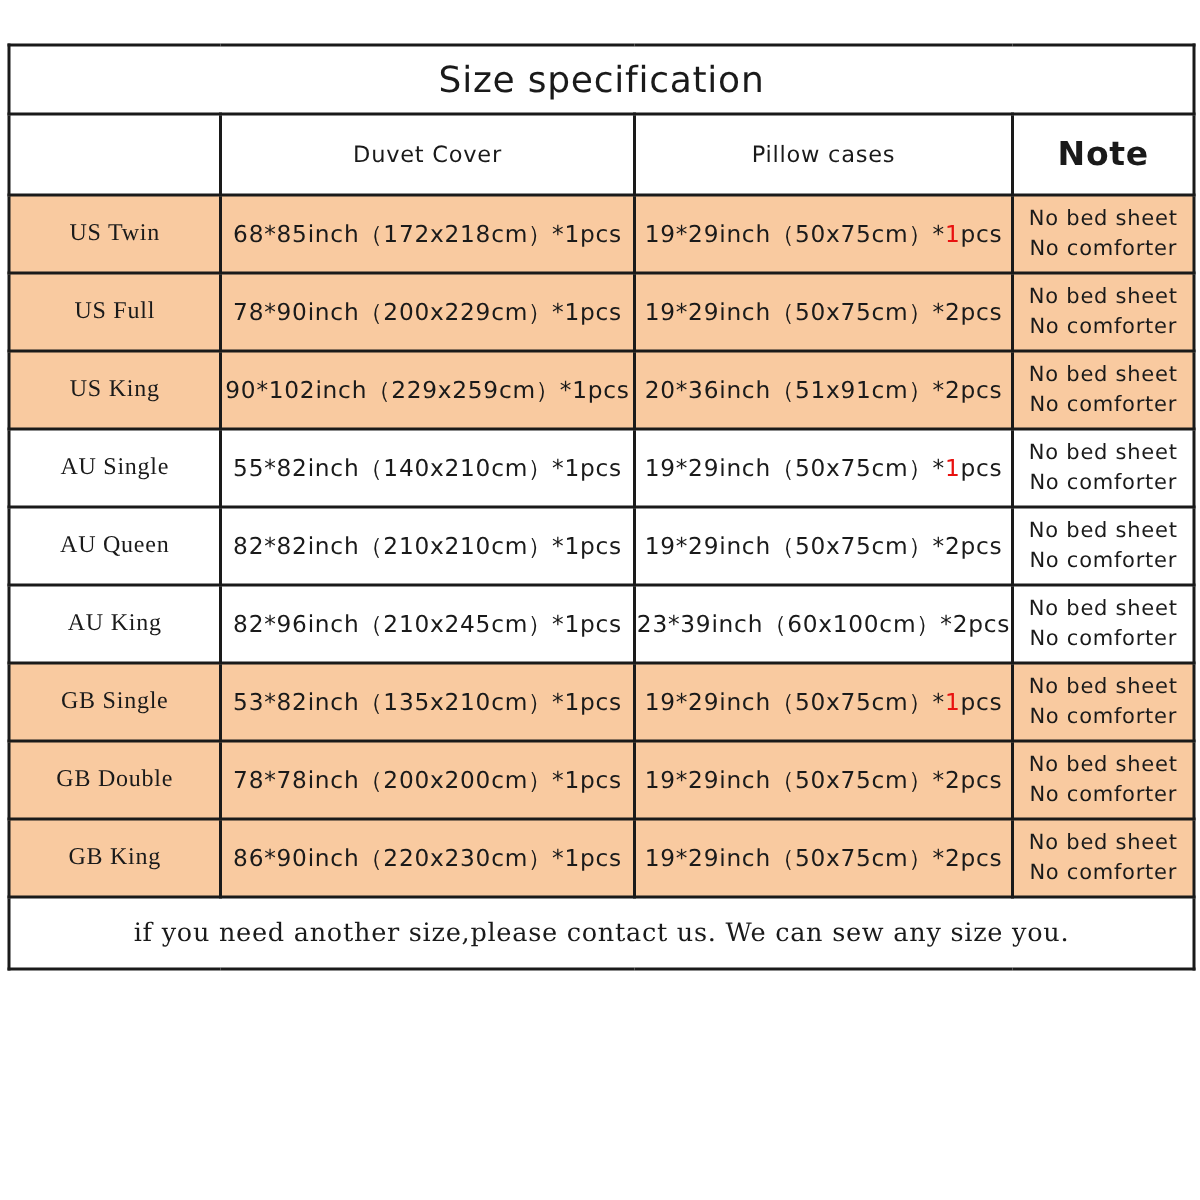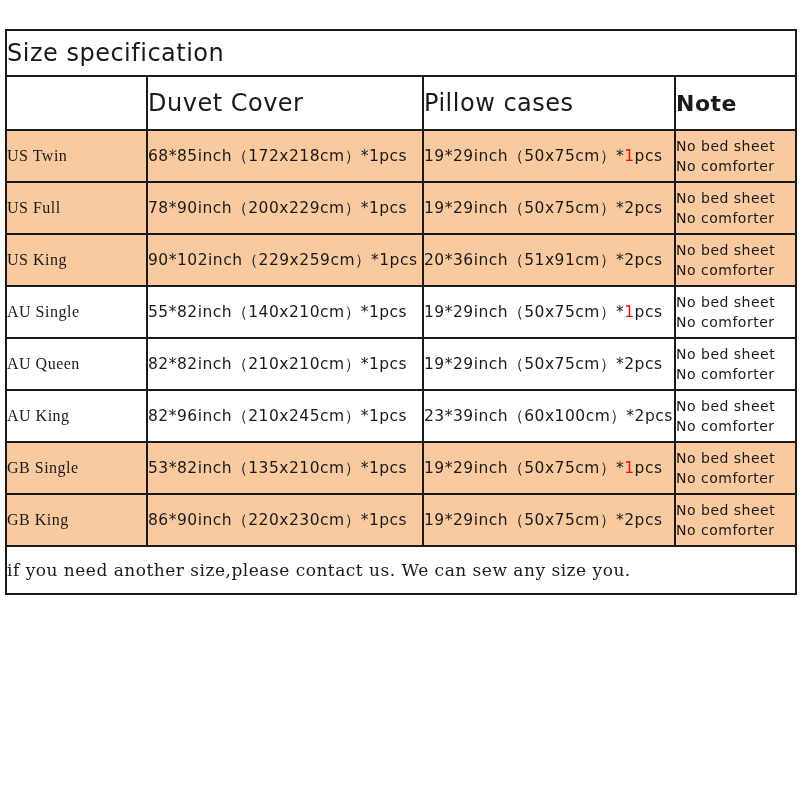--- a/index.html
+++ b/index.html
@@ -24,20 +24,21 @@
   table.spec {
     border-collapse: collapse;
     table-layout: fixed;
     width: 790px;
     background: #ffffff;
   }
 
   table.spec td {
     border: 2px solid #1a1a1a;
     padding: 0;
+    text-align: center;
     vertical-align: middle;
     color: #1a1a1a;
     letter-spacing: 0.5px;
   }
 
   
   col.c-size  { width: 141px; }
   col.c-duvet { width: 276px; }
   col.c-pillow{ width: 252px; }
   col.c-note  { width: 121px; }
@@ -51,21 +52,21 @@
     background: #ffffff;
   }
 
   
   tr.head-row td {
     height: 52px;
     background: #ffffff;
   }
   td.head-blank { }
   td.head-duvet, td.head-pillow {
-    font-size: 24px;
+    font-size: 15px;
     letter-spacing: 2px;
     border-radius: 19px;
   }
   td.head-note {
     font-size: 22px;
     font-weight: bold;
     letter-spacing: 1px;
   }
 
   
@@ -189,20 +190,29 @@
         <tr class="data-row shade-orange">
           <td class="size-cell">GB Single</td>
           <td class="dim-cell">53*82inch（135x210cm）*1pcs</td>
           <td class="dim-cell"><span>19*29inch（50x75cm）*</span><span class="pcs-red">1</span><span>pcs</span></td>
           <td class="note-cell">
             <span class="note-line">No bed sheet</span>
             <span class="note-line">No comforter</span>
           </td>
         </tr>
         <tr class="data-row shade-orange">
+          <td class="size-cell">GB Double</td>
+          <td class="dim-cell">78*78inch（200x200cm）*1pcs</td>
+          <td class="dim-cell"><span>19*29inch（50x75cm）*</span><span>2</span><span>pcs</span></td>
+          <td class="note-cell">
+            <span class="note-line">No bed sheet</span>
+            <span class="note-line">No comforter</span>
+          </td>
+        </tr>
+        <tr class="data-row shade-orange">
           <td class="size-cell">GB King</td>
           <td class="dim-cell">86*90inch（220x230cm）*1pcs</td>
           <td class="dim-cell"><span>19*29inch（50x75cm）*</span><span>2</span><span>pcs</span></td>
           <td class="note-cell">
             <span class="note-line">No bed sheet</span>
             <span class="note-line">No comforter</span>
           </td>
         </tr>
         <tr>
         <td class="footer-cell" colspan="4">if you need another size,please contact us. We can sew any size you.</td>

